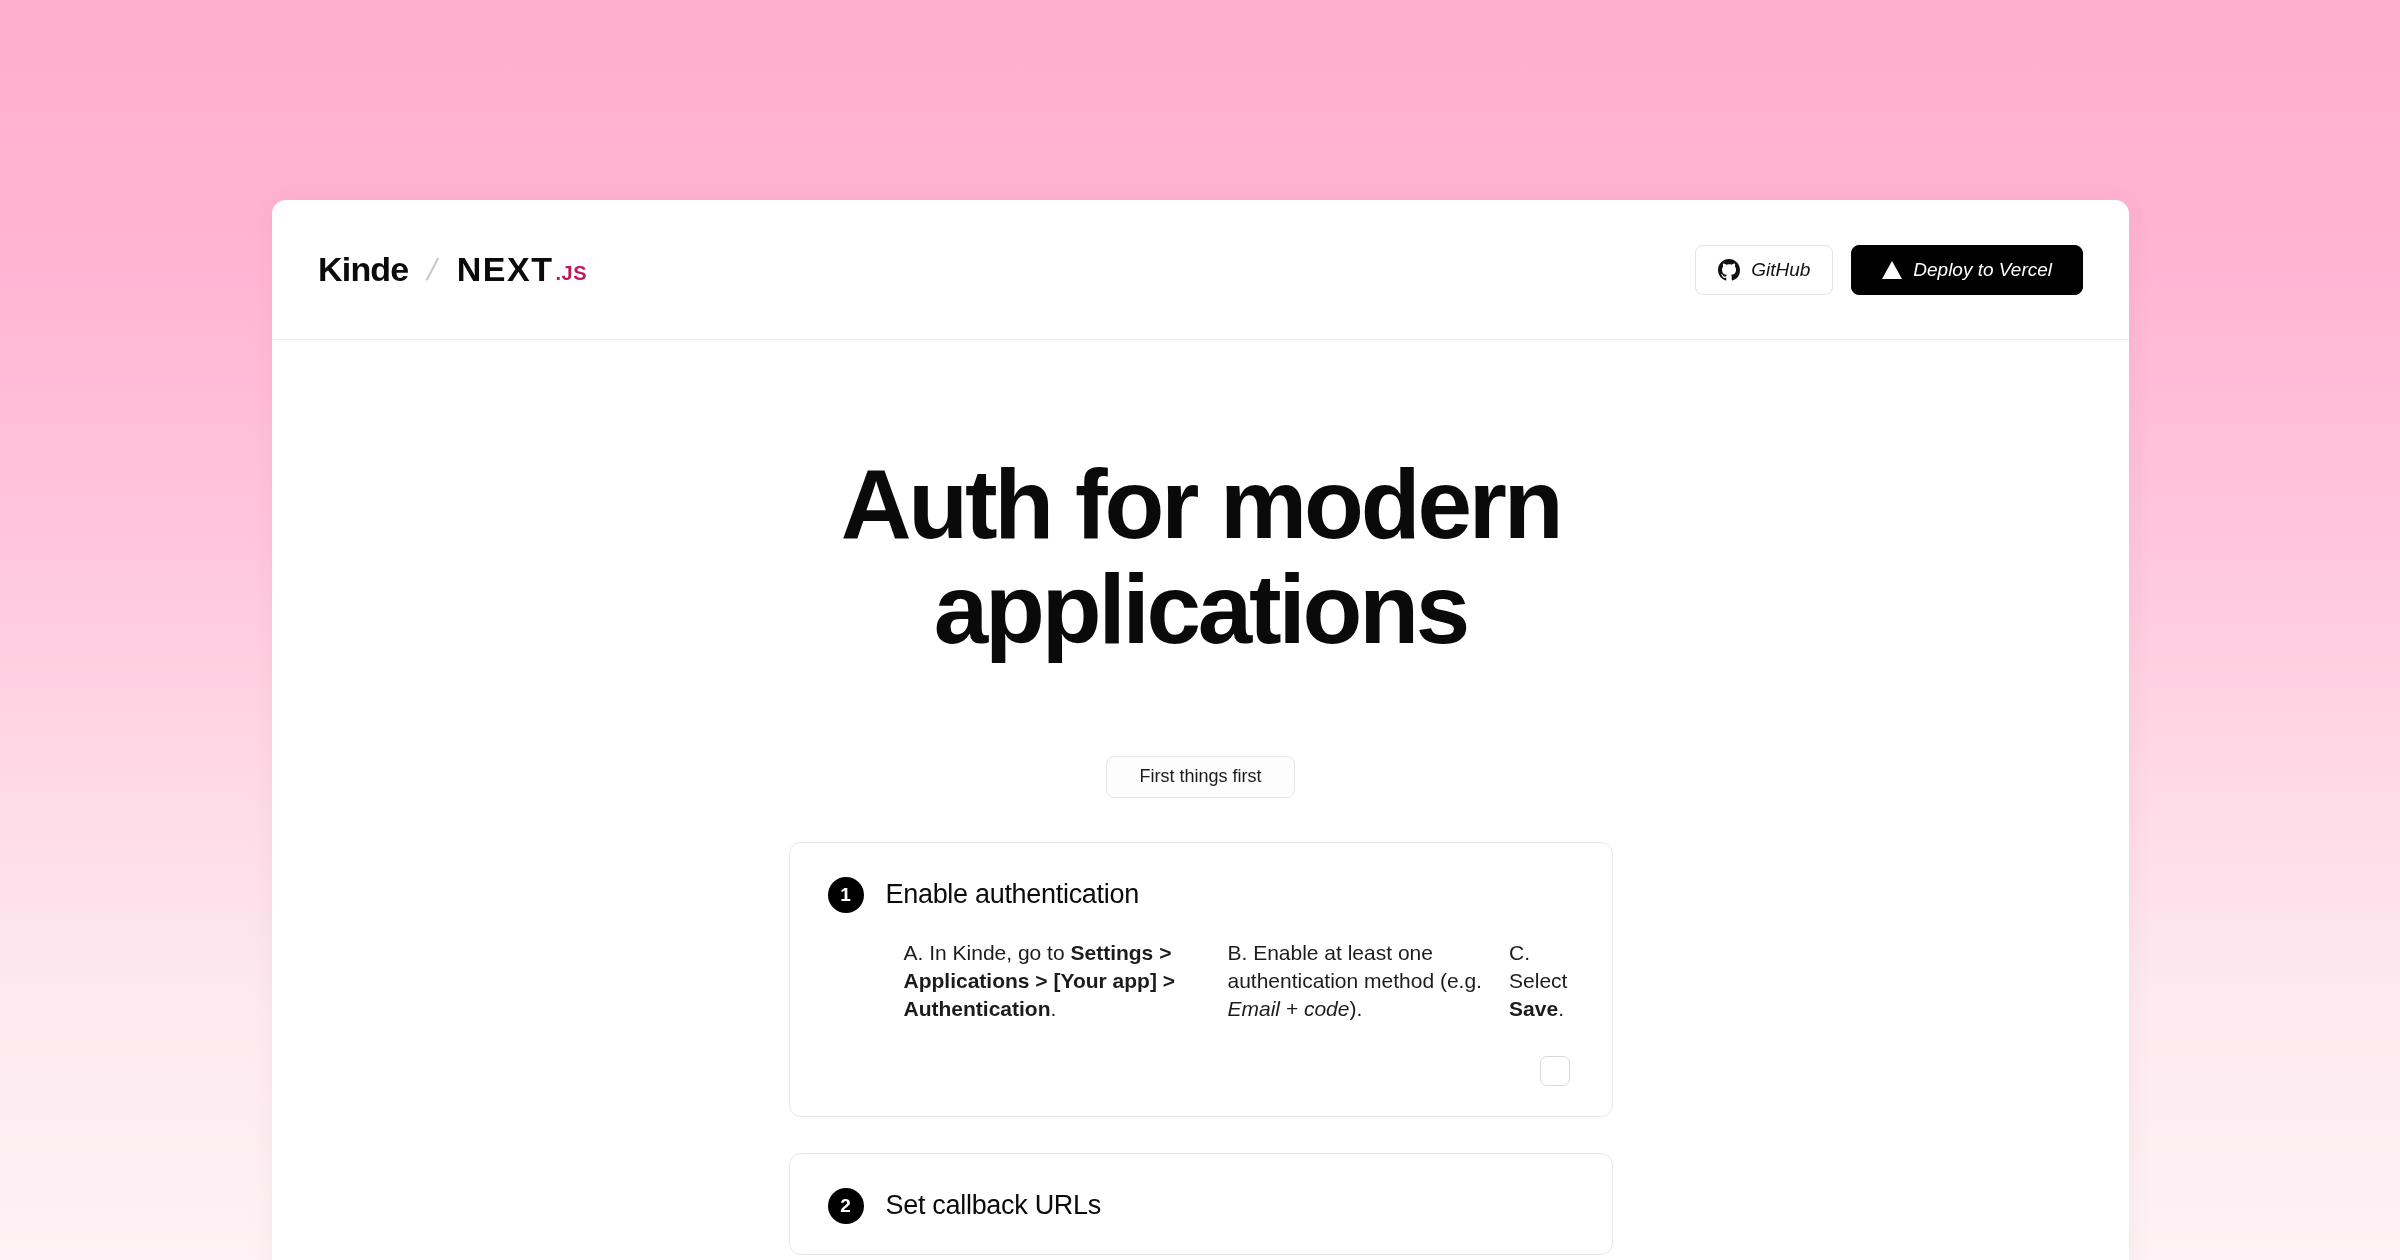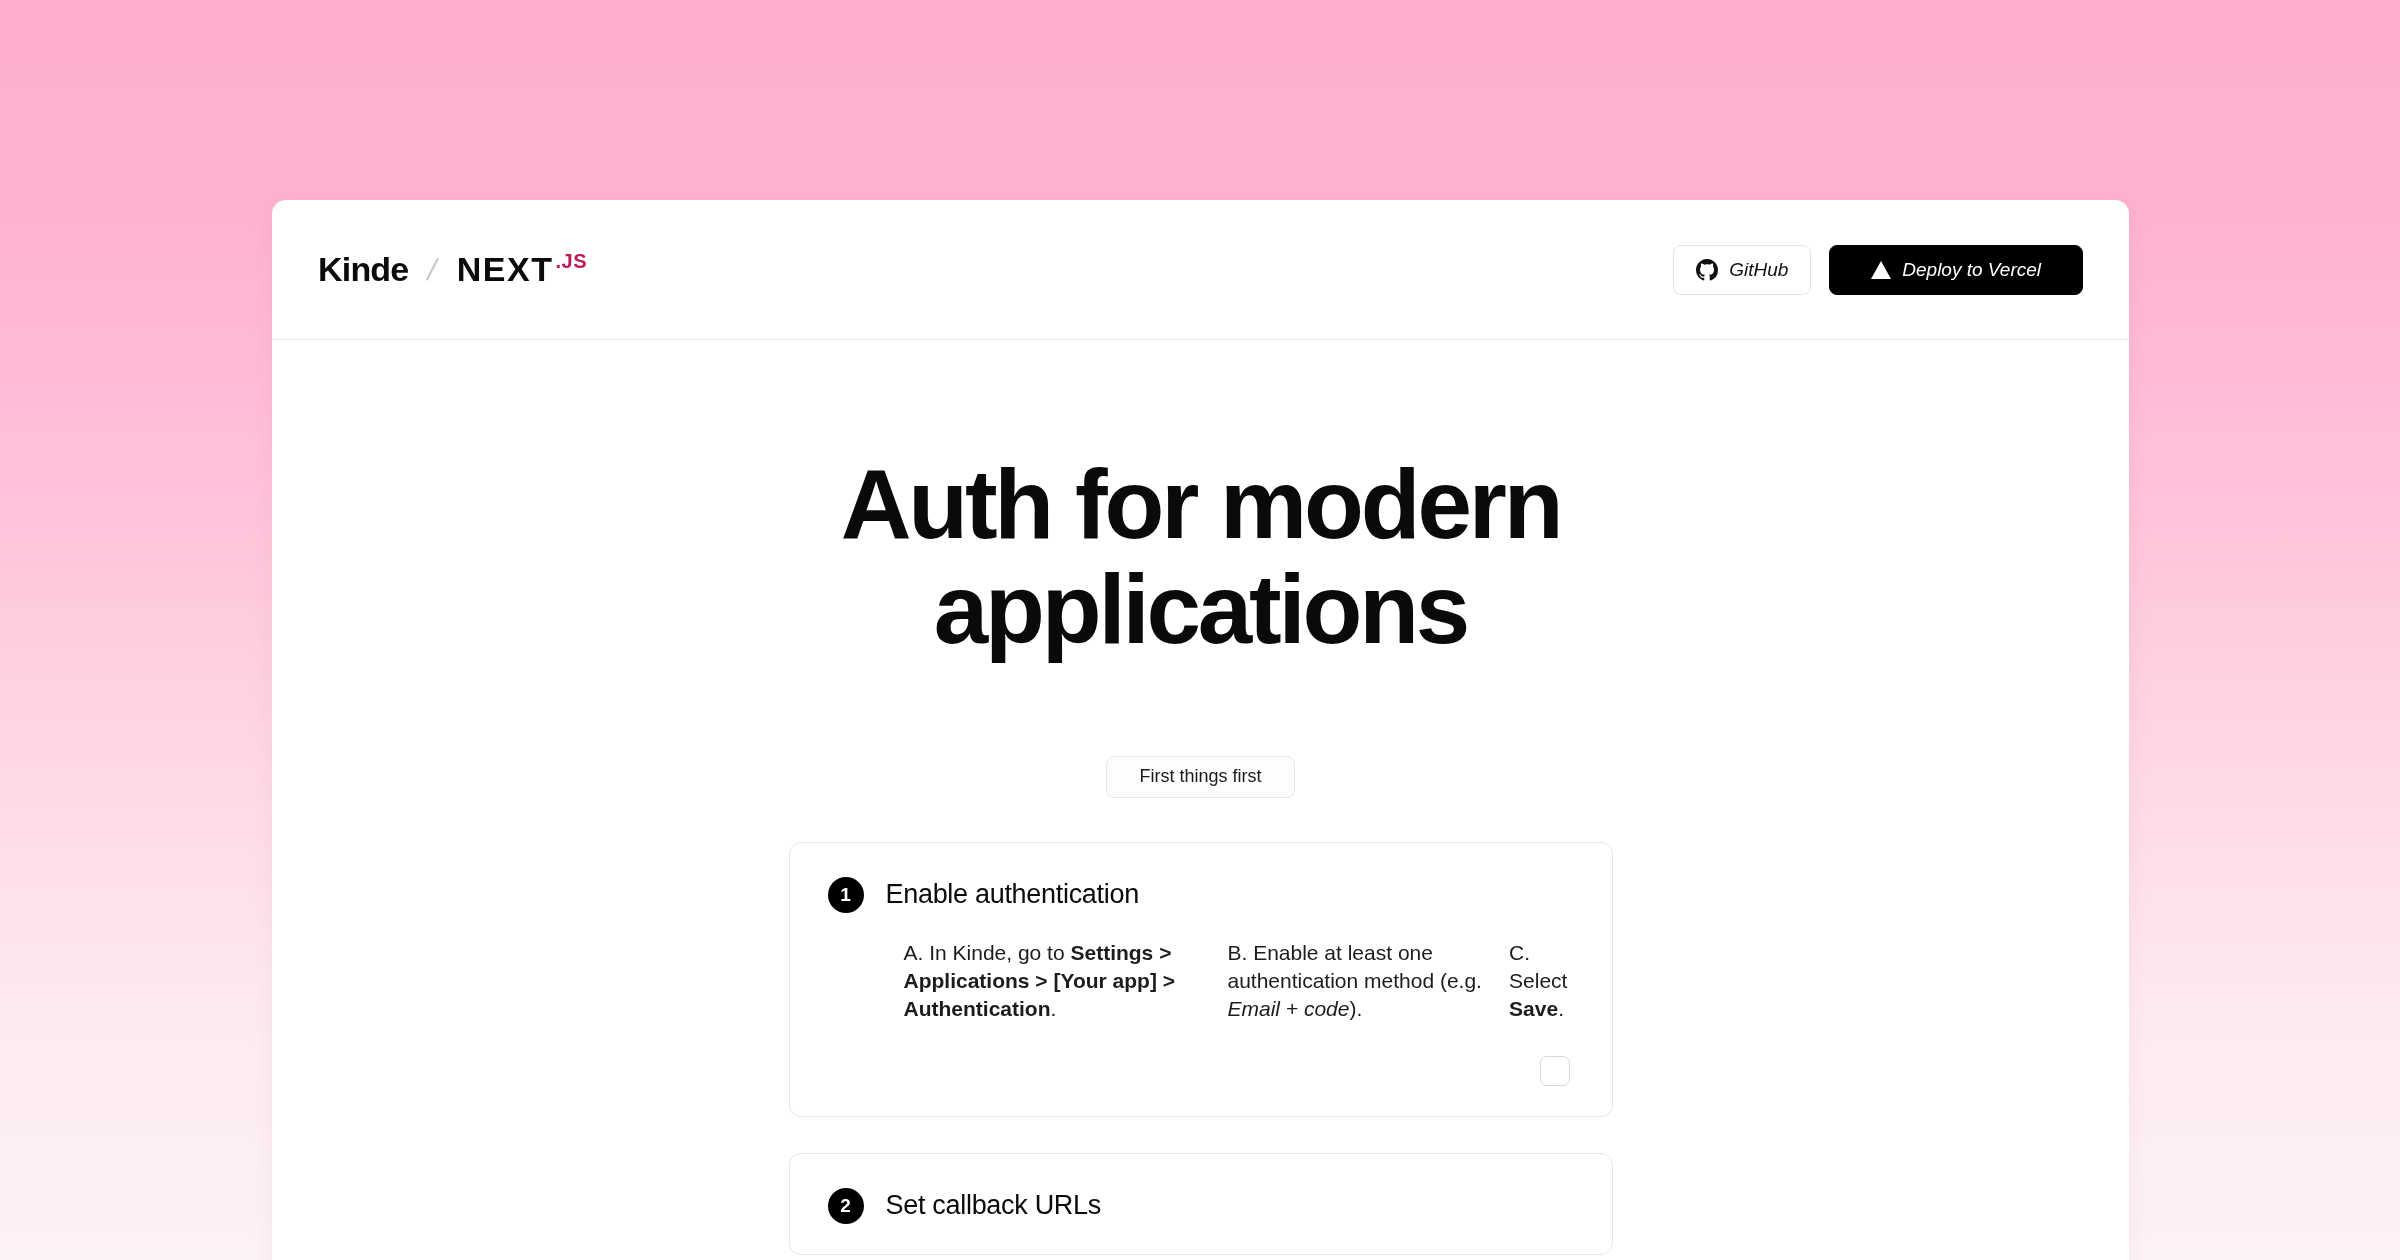--- a/index.html
+++ b/index.html
@@ -56,20 +56,21 @@
   }
   .brand-slash {
     font-size: 30px;
     color: #c9c9c9;
     font-weight: 300;
     transform: skewX(-14deg);
     display: inline-block;
   }
   .brand-next {
     display: flex;
+    align-items: flex-end;
     gap: 2px;
   }
   .brand-next-main {
     font-size: 34px;
     font-weight: 700;
     letter-spacing: 1.5px;
     color: #0b0b0b;
   }
   .brand-next-suffix {
     font-size: 20px;
@@ -100,21 +101,21 @@
   }
   .btn-ghost {
     background: #ffffff;
     color: #111111;
     border: 1px solid #e3e3e3;
   }
   .btn-dark {
     background: #000000;
     color: #ffffff;
     border: 1px solid #000000;
-    padding: 0 41px;
+    padding: 0 30px;
   }
   .icon-gh svg { display: block; }
   .icon-vercel svg { display: block; }
 
   
   .main {
     padding: 0 0 80px;
     display: flex;
     flex-direction: column;
     align-items: center;

